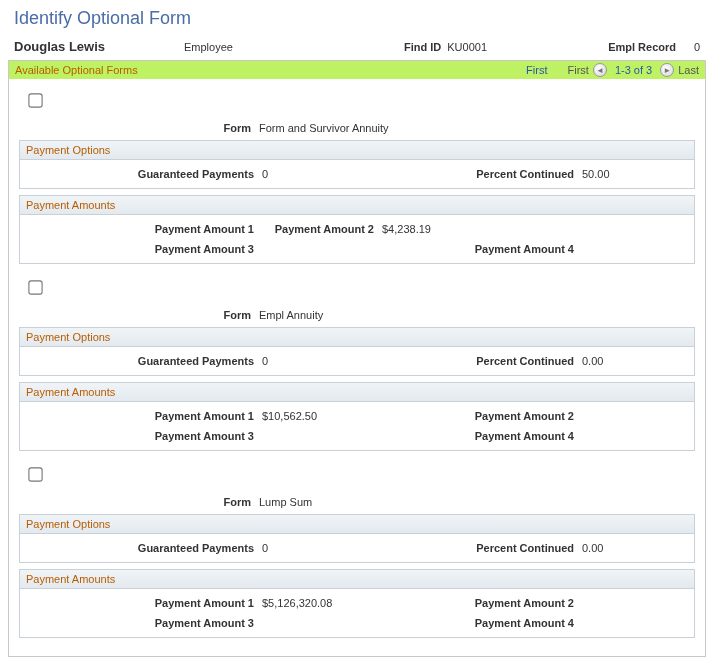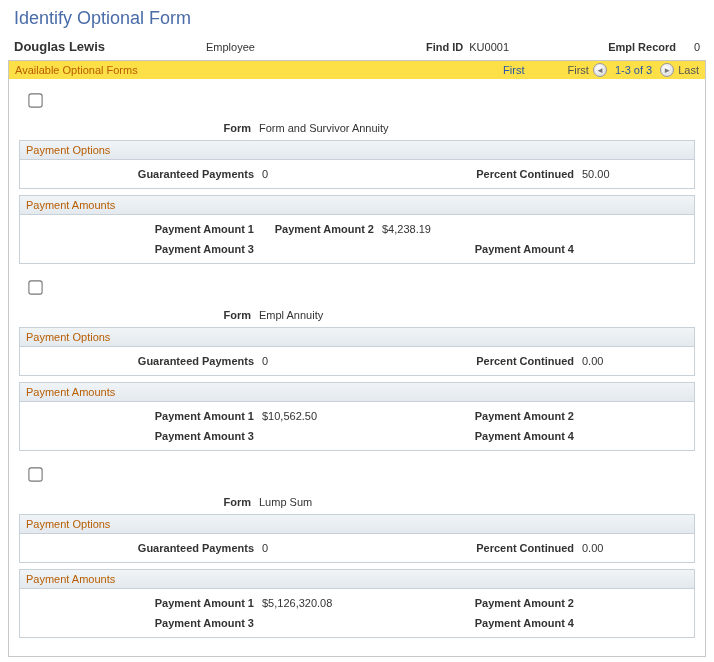--- a/index.html
+++ b/index.html
@@ -17,34 +17,33 @@
     font-size: 18px;
     font-weight: normal;
     margin: 0 0 8px 0;
     padding-left: 6px;
   }
   .header-row {
     display: flex;
     padding: 2px 6px 6px 6px;
     align-items: center;
   }
-  .header-row .name { width: 192px; font-weight: bold; font-size: 13px; color:#333;}
+  .header-row .name { width: 170px; font-weight: bold; font-size: 13px; color:#333;}
   .header-row .role { width: 220px; }
   .header-row .emplid-label { font-weight: bold; padding-right: 6px; }
   .header-row .emplid-val { padding-right: 60px; }
   .header-row .emplrec-label { font-weight: bold; padding-right: 6px; }
   .grid-head {
     display: flex;
     align-items: center;
-    background: #fde047;
+    background: #bef264;
     border-top: 1px solid #c8c8c8;
     border-left: 1px solid #c8c8c8;
     border-right: 1px solid #c8c8c8;
     padding: 2px 6px;
-    gap: 23px;
   }
   .grid-head .title { color: #b85c00; flex: 1 1 auto; }
   .grid-head .find { color: #2a56a5; padding-right: 20px; cursor:pointer;}
   .grid-head .nav { color: #555; display:flex; align-items:center; gap:4px;}
   .grid-head .nav .rng { color: #2a56a5; padding: 0 4px; }
   .navbtn {
     display: inline-flex; width: 14px; height: 14px;
     border: 1px solid #999; border-radius: 50%;
     background: radial-gradient(circle at 40% 35%, #fff 0%, #e6e6e6 60%, #ccc 100%);
     align-items: center; justify-content: center;

